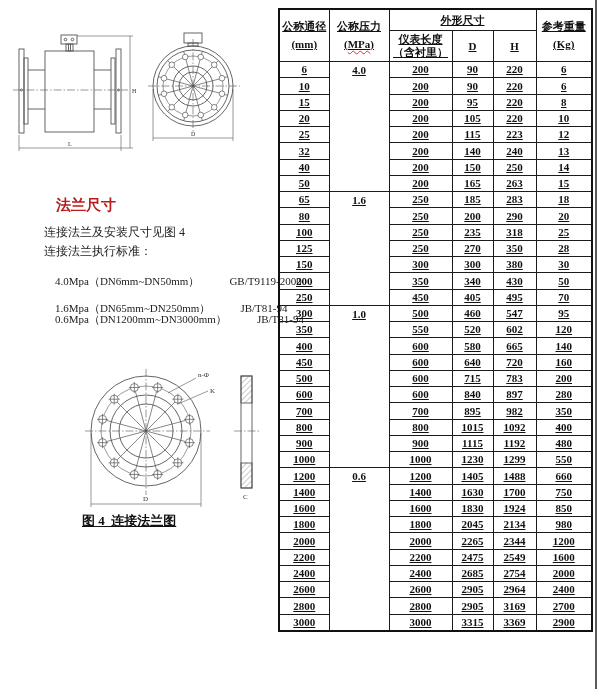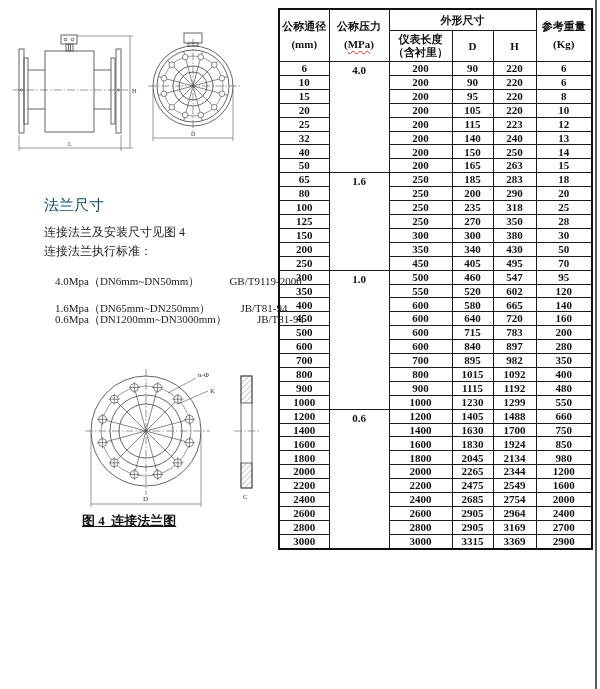--- a/index.html
+++ b/index.html
@@ -3,28 +3,28 @@
 <meta charset="utf-8">
 <style>
   html,body{margin:0;padding:0;background:#e8e8e8;}
   .page{
     position:relative;width:600px;height:689px;background:#ffffff;overflow:hidden;
     font-family:"Liberation Serif","DejaVu Serif",serif;color:#1a1a1a;
   }
   .abs{position:absolute;white-space:pre;}
   .fig-caption{font-size:12px;color:#222;}
   .fig4-caption{font-size:13px;font-weight:bold;color:#111;}
-  .section-heading{font-size:15px;font-weight:normal;color:#0c4a6e;}
+  .section-heading{font-size:15px;font-weight:bold;color:#b91c1c;margin-left:12px;}
   .body-line{font-size:12px;color:#222;}
   .std-line{font-size:11px;color:#222;}
   .std-line .code{margin-left:30px;}
   table.spec{
-    position:absolute;left:278px;top:8px;width:313px;height:542px;
+    position:absolute;left:278px;top:8px;width:313px;height:624px;
     border-collapse:collapse;table-layout:fixed;
-    font-size:11px;font-weight:bold;color:#111;
+    font-size:11px;font-weight:bold;color:#111;text-decoration:underline;
   }
   table.spec td,table.spec th{
     border:1px solid #1b1b1b;text-align:center;vertical-align:middle;
     padding:0;line-height:1.15;font-weight:bold;overflow:hidden;
   }
   table.spec{border:2px solid #111;}
   table.spec thead tr.r1 th{height:20px;}
   table.spec thead tr.r2 th{height:30px;}
   table.spec td.pressure{vertical-align:top;padding-top:2px;}
   .unit-line{margin-top:5px;font-weight:bold;}

